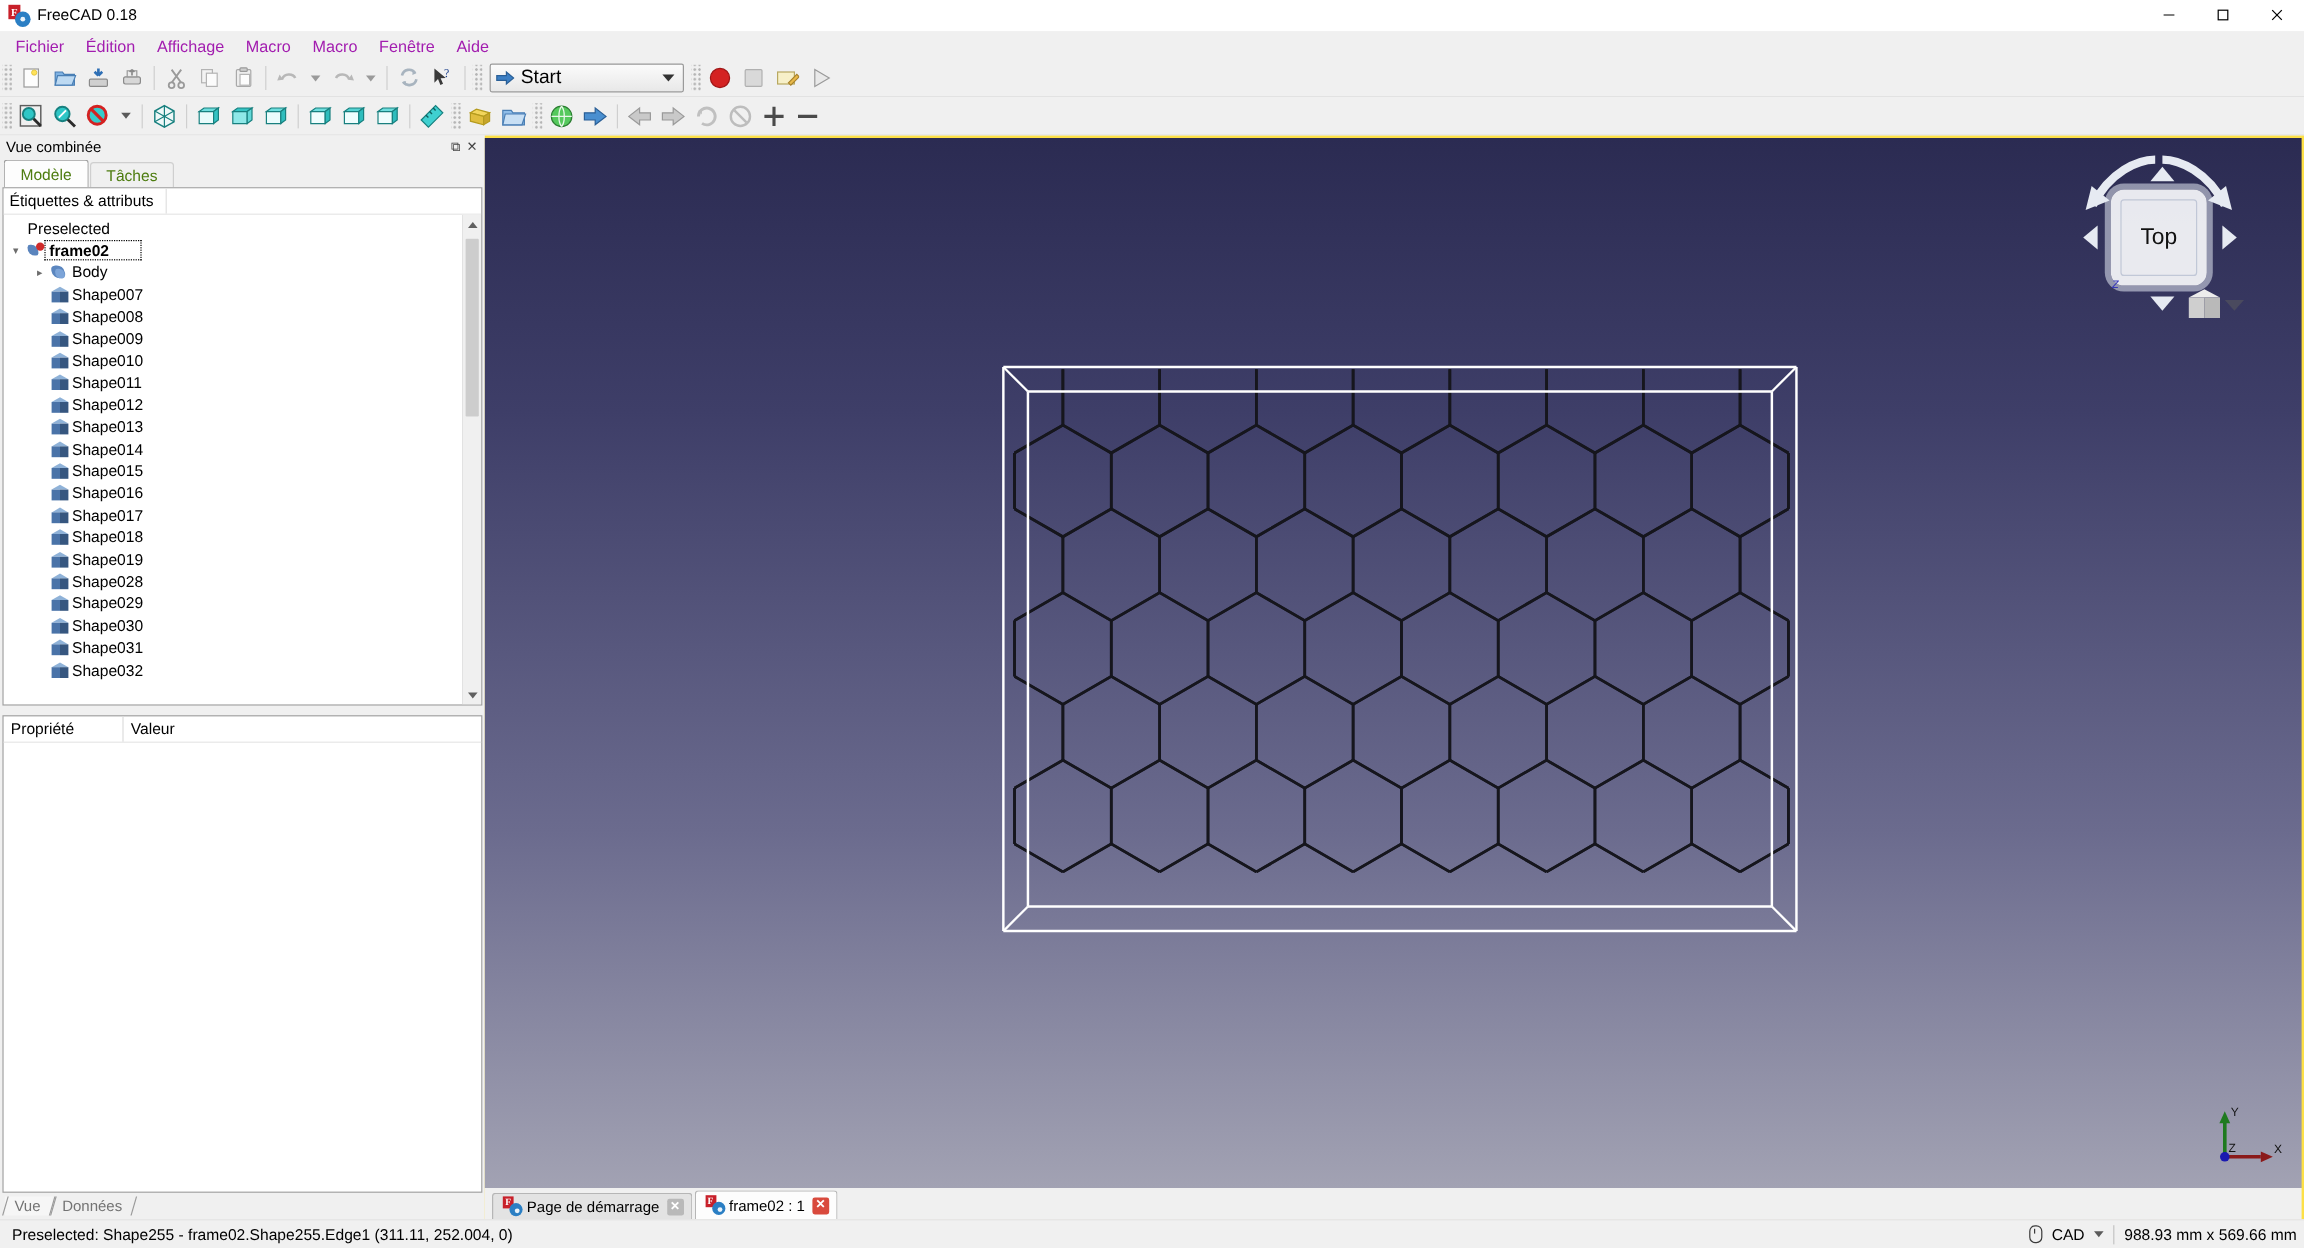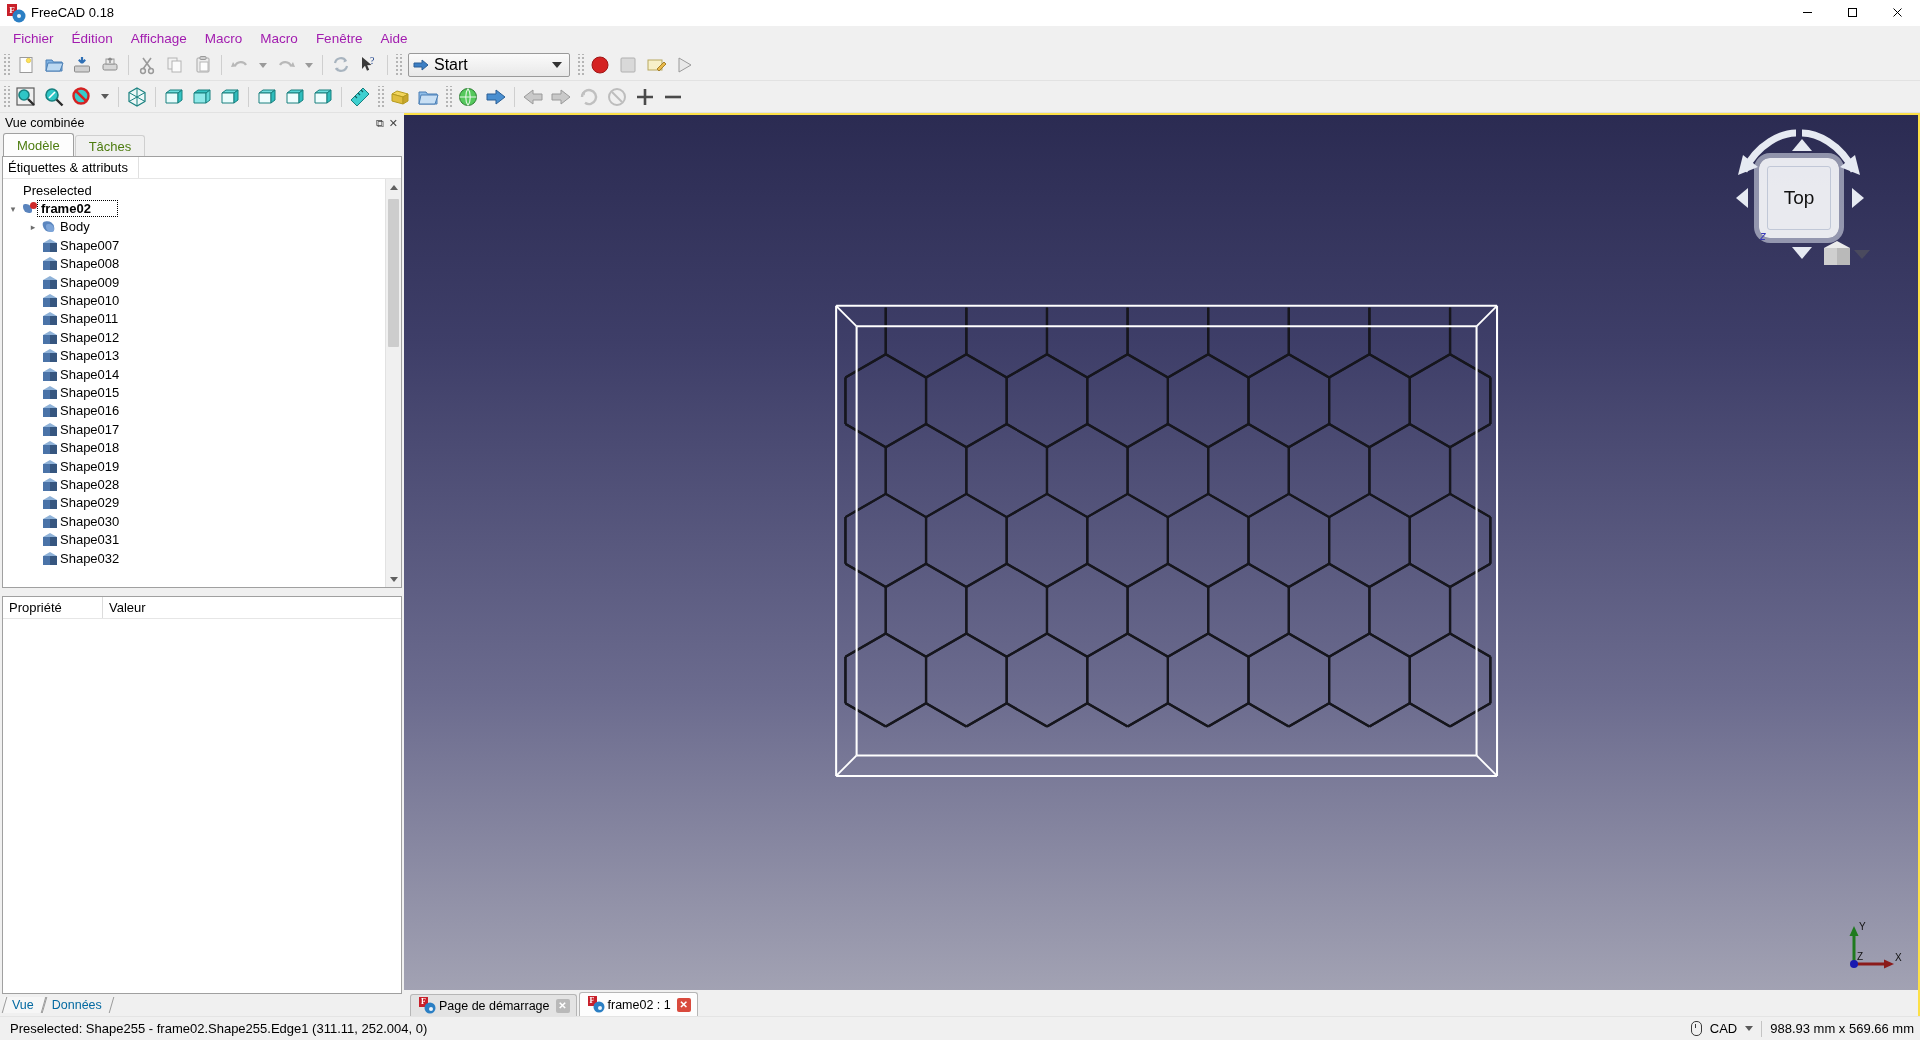--- a/index.html
+++ b/index.html
@@ -163,21 +163,21 @@
   .propbox {
     flex: 1; margin: 8px 2px 0 2px; background: #fff; border: 1px solid #a0a0a0;
     display: flex; flex-direction: column; min-height: 0;
   }
   .prop-header { height: 22px; flex:0 0 22px; display: flex; align-items: center; font-size: 13px; border-bottom:1px solid #e6e6e6;}
   .prop-col { padding-left: 6px; height: 100%; display: flex; align-items: center; }
   .prop-col.c1 { width: 100px; border-right: 1px solid #dcdcdc; }
 
   .bottomtabs { height: 22px; flex: 0 0 22px; display: flex; align-items: center; padding-left: 4px; }
   .btab {
-    font-size: 12.5px; padding: 1px 10px 1px 8px; position: relative; color: #0369a1;
+    font-size: 12.5px; padding: 1px 10px 1px 8px; position: relative; color: #737373;
   }
   .btab:before {
     content:''; position:absolute; left:0; top:0; bottom:0; width:7px;
     border-left: 1px solid #9a9a9a; transform: skewX(-16deg);
   }
   .btab:after {
     content:''; position:absolute; right:0; top:0; bottom:0; width:7px;
     border-right: 1px solid #9a9a9a; transform: skewX(-16deg);
   }
   .btab.active { background: #f6f6f6; }

